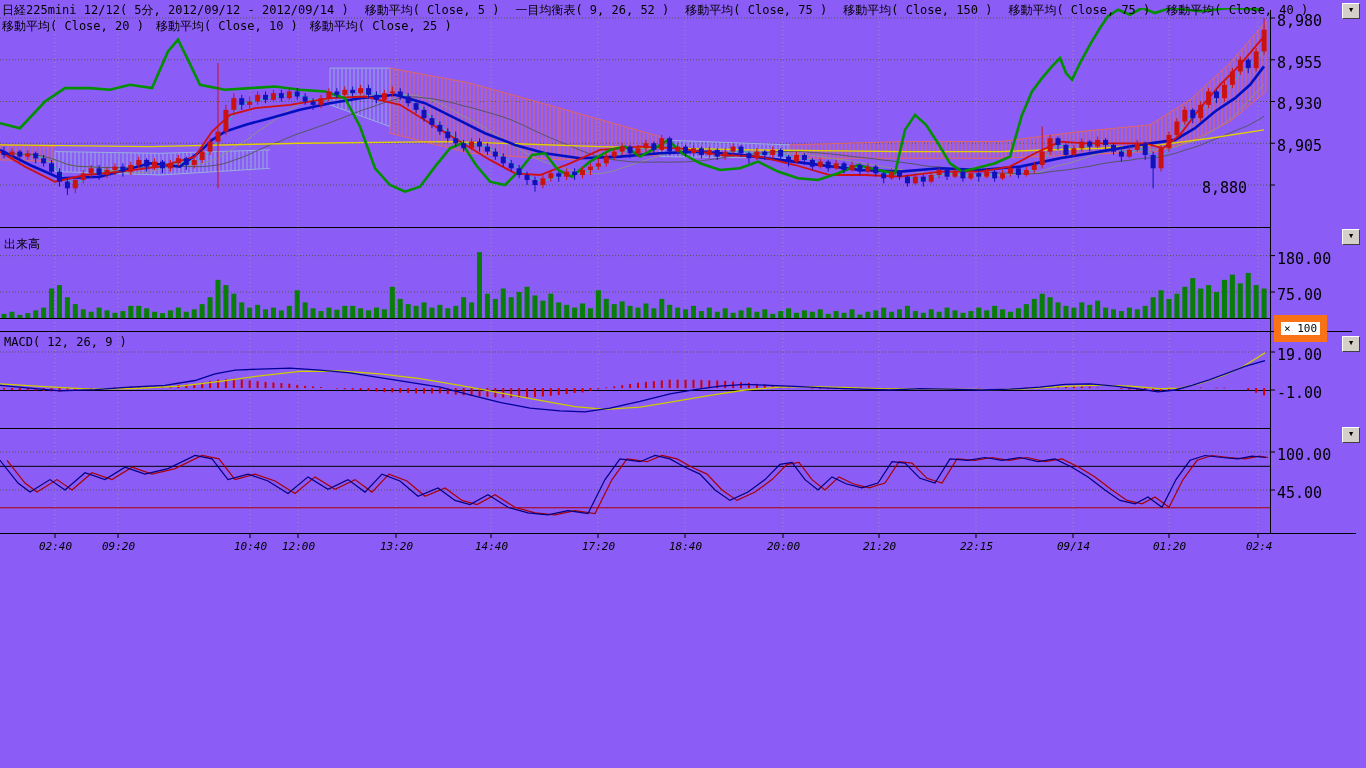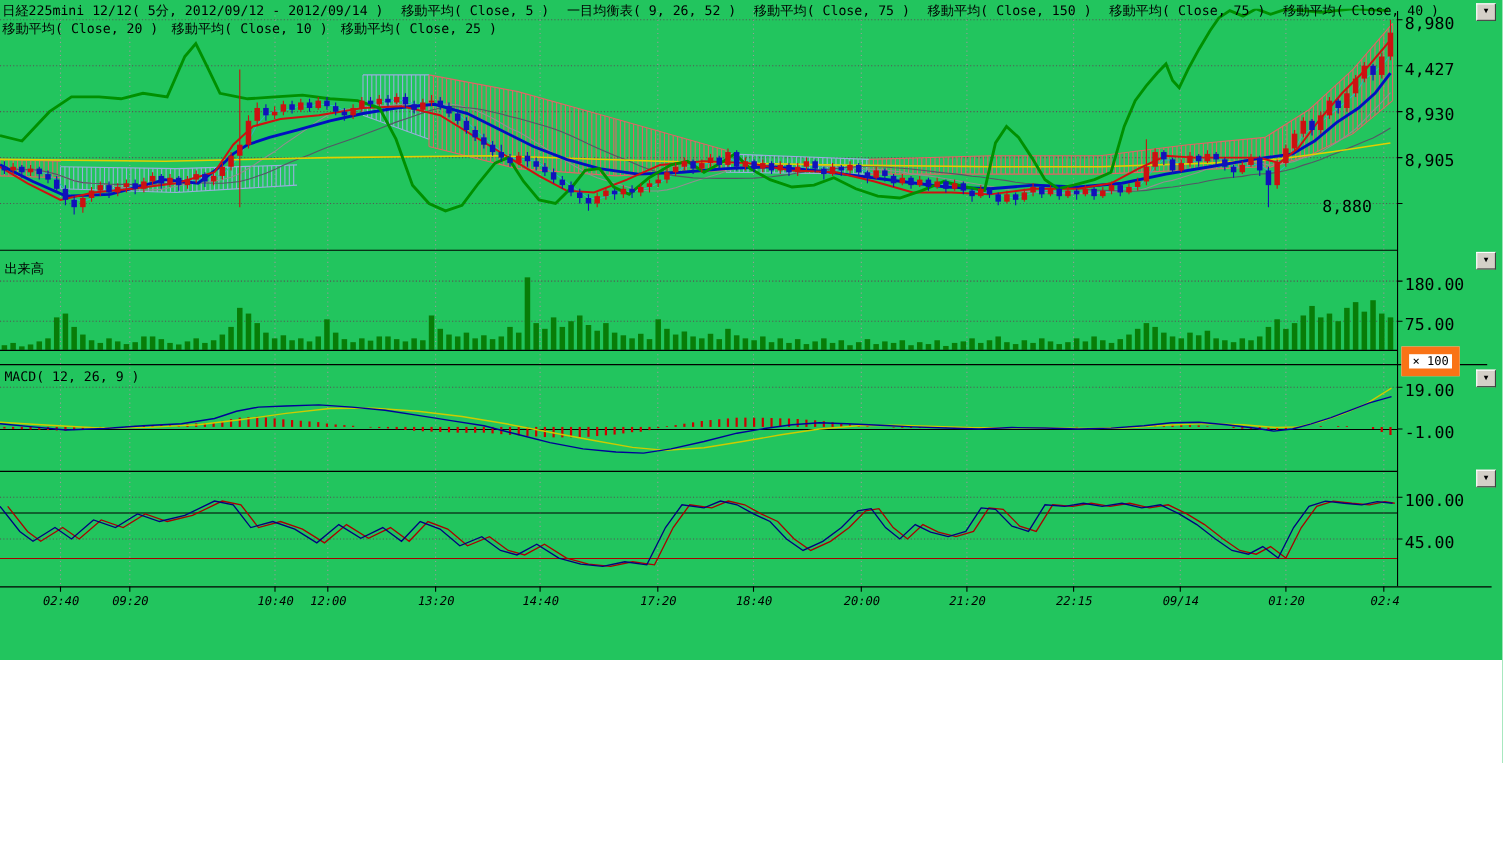--- a/index.html
+++ b/index.html
@@ -1,16 +1,16 @@
 <!DOCTYPE html>
 <html><head>
 <meta charset="utf-8">
 <style>
   html,body{margin:0;padding:0;background:#fff;}
-  .screen{position:relative;width:1366px;height:600px;background:#22c55e;overflow:hidden;
+  .screen{position:relative;width:1366px;height:768px;background:#8b5cf6;overflow:hidden;
     font-family:"DejaVu Sans Mono","Liberation Mono",monospace;color:#000;}
   .hdr{position:absolute;left:2px;display:flex;gap:16px;white-space:nowrap;font-size:12px;z-index:3;}
   .hdr1{top:2px;} .hdr2{top:18px;gap:12px;}
   .panel-label{position:absolute;left:4px;font-size:12px;z-index:3;white-space:nowrap;}
   .ylab{position:absolute;font-size:15px;z-index:3;white-space:nowrap;}
   .xlab{position:absolute;top:540px;font-size:11px;z-index:3;white-space:nowrap;font-style:italic;}
   .mult{position:absolute;left:1274px;top:315px;border:7px solid #f97316;background:#fff;
     font-size:11px;padding:0 3px;line-height:13px;z-index:3;}
   .drop-btn{position:absolute;left:1342px;width:16px;height:14px;background:#d4d0c8;
     border-top:1px solid #fff;border-left:1px solid #fff;border-right:1px solid #404040;
@@ -1051,21 +1051,21 @@
   <div class="hdr hdr2">
     <span>移動平均( Close, 20 )</span>
     <span>移動平均( Close, 10 )</span>
     <span>移動平均( Close, 25 )</span>
   </div>
 
   <div class="panel-label" style="top:236px">出来高</div>
   <div class="panel-label" style="top:335px">MACD( 12, 26, 9 )</div>
 
   <div class="ylab" style="left:1277px;top:12px">8,980</div>
-  <div class="ylab" style="left:1277px;top:54px">4,427</div>
+  <div class="ylab" style="left:1277px;top:54px">8,955</div>
   <div class="ylab" style="left:1277px;top:95px">8,930</div>
   <div class="ylab" style="left:1277px;top:137px">8,905</div>
   <div class="ylab" style="left:1202px;top:179px">8,880</div>
 
   <div class="ylab" style="left:1277px;top:250px">180.00</div>
   <div class="ylab" style="left:1277px;top:286px">75.00</div>
   <div class="mult">× 100</div>
 
   <div class="ylab" style="left:1277px;top:346px">19.00</div>
   <div class="ylab" style="left:1277px;top:384px">-1.00</div>

